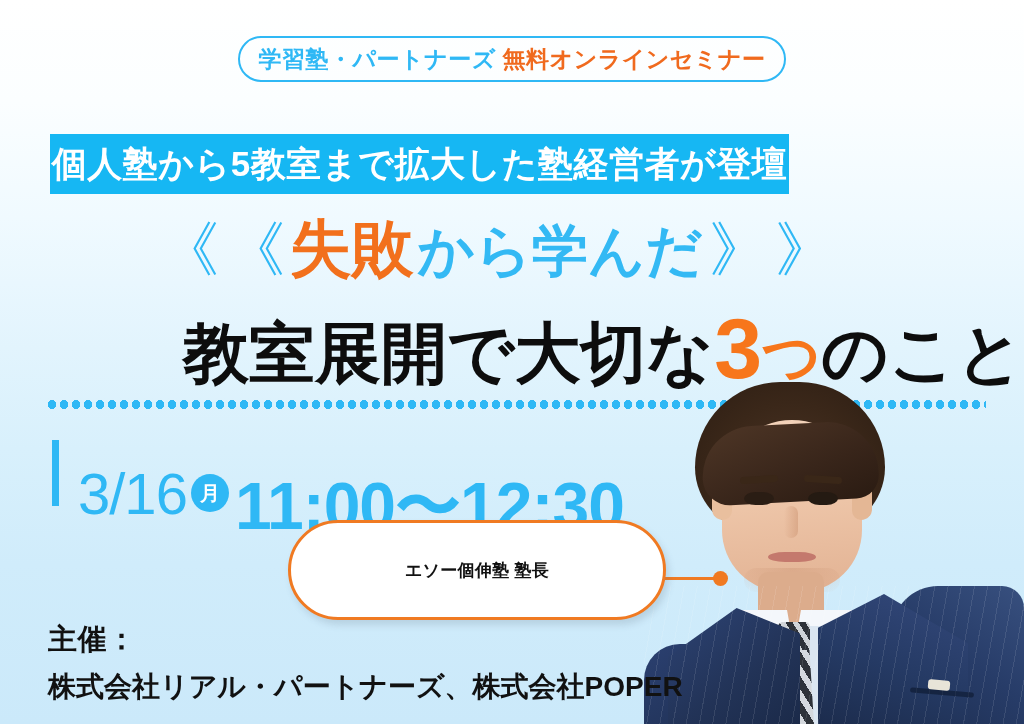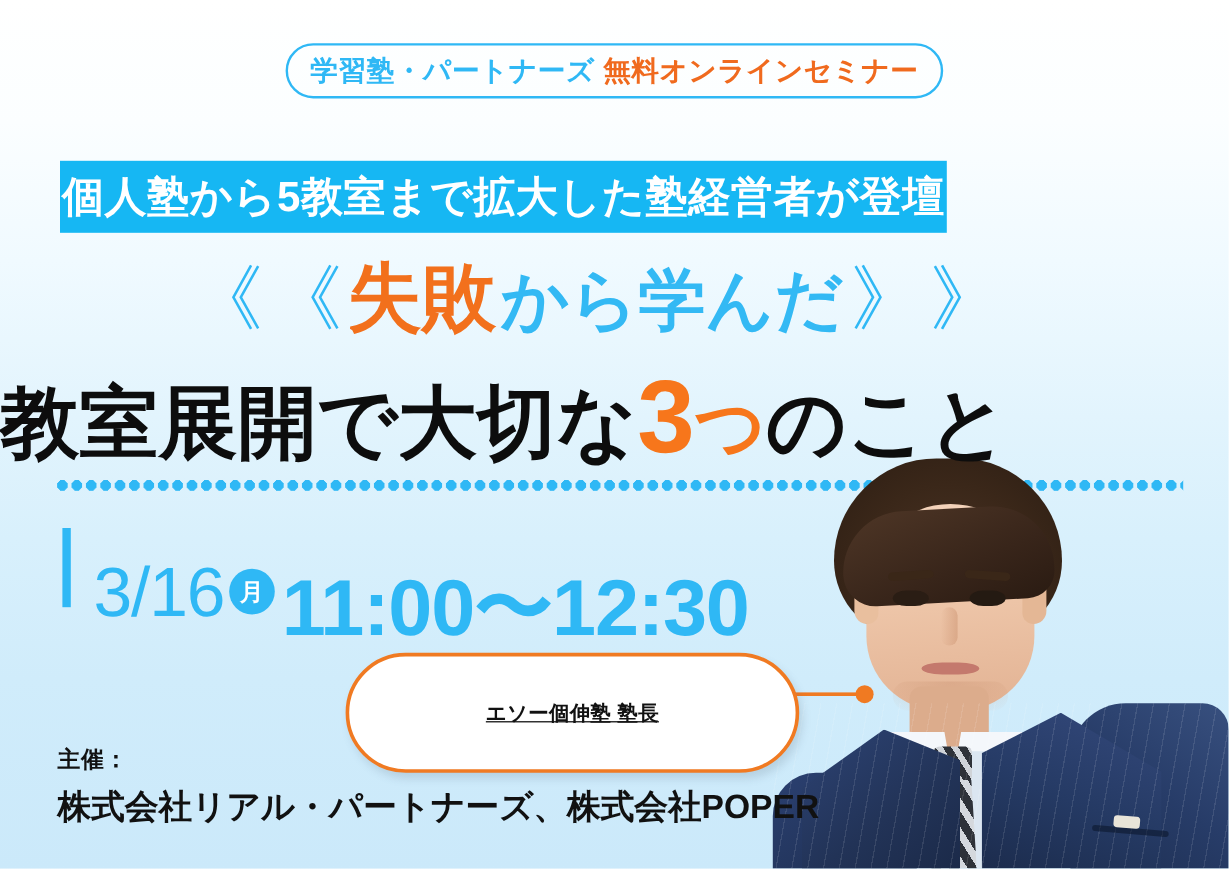--- a/index.html
+++ b/index.html
@@ -83,21 +83,21 @@
     font-size:62px;
     padding:0 4px;
   }
   .head1 .rest { color:#33b9f4; }
 
   
   .head2 {
     position:absolute;
     left:0; top:305px;
     width:1024px;
-    text-align:left;
+    text-align:right;
     white-space:nowrap;
     font-size:66px;
     font-weight:bold;
     line-height:1;
     color:#0d0d0d;
     z-index:4;
   }
   .head2 .num {
     color:#f7761b;
     font-size:86px;
@@ -146,30 +146,29 @@
     flex:none;
   }
   .date-time {
     font-size:66px; font-weight:bold;
     color:#2fb8f5; letter-spacing:-1px;margin-top:28px;
   }
 
   
   .speaker-box {
     position:absolute;
-    left:288px; top:544px;
+    left:288px; top:520px;
     width:378px; height:100px;
     background:#ffffff;
     border:3px solid #f07a22;
     border-radius:52px;
     display:flex; flex-direction:column;
     align-items:center; justify-content:center;
     box-shadow:3px 5px 7px rgba(90,110,130,.20);
     z-index:6;
-    text-decoration:underline;
   }
   .sp-l1 { font-size:17px; font-weight:bold; color:#111; letter-spacing:.3px; }
   .sp-l2 { font-size:19px; font-weight:bold; color:#111; letter-spacing:.2px; margin-top:2px; }
   .sp-l3 { font-size:27px; font-weight:bold; color:#111; margin-top:2px; }
   .sp-l3 .suffix { font-size:19px; }
 
   .leader-line {
     position:absolute;
     left:660px; top:577px;
     width:62px; height:3px;
@@ -184,21 +183,21 @@
     background:#f07a22;
     z-index:6;
   }
 
   
   .organizer {
     position:absolute;
     left:48px; top:620px;
     z-index:6;
   }
-  .org-label { font-size:19px; font-weight:bold; color:#111; letter-spacing:.5px;font-family:Liberation Mono, monospace; }
+  .org-label { font-size:29px; font-weight:bold; color:#111; letter-spacing:.5px;font-family:Liberation Mono, monospace; }
   .org-names { font-size:28px; font-weight:bold; color:#111; margin-top:8px; letter-spacing:0; white-space:nowrap; }
 
   
   .photo {
     position:absolute;
     left:640px; top:372px;
     width:384px; height:352px;
     z-index:2;
     overflow:hidden;
   }

